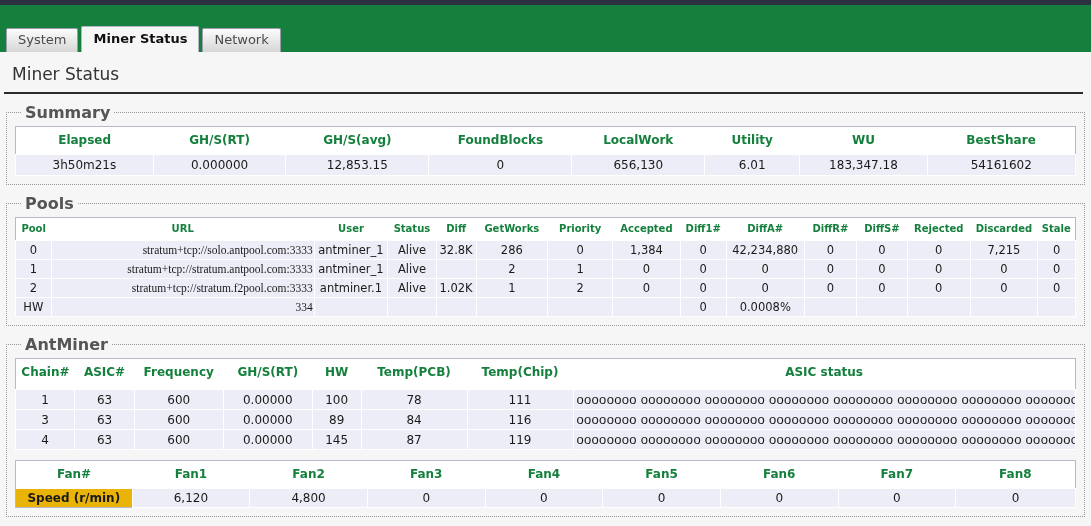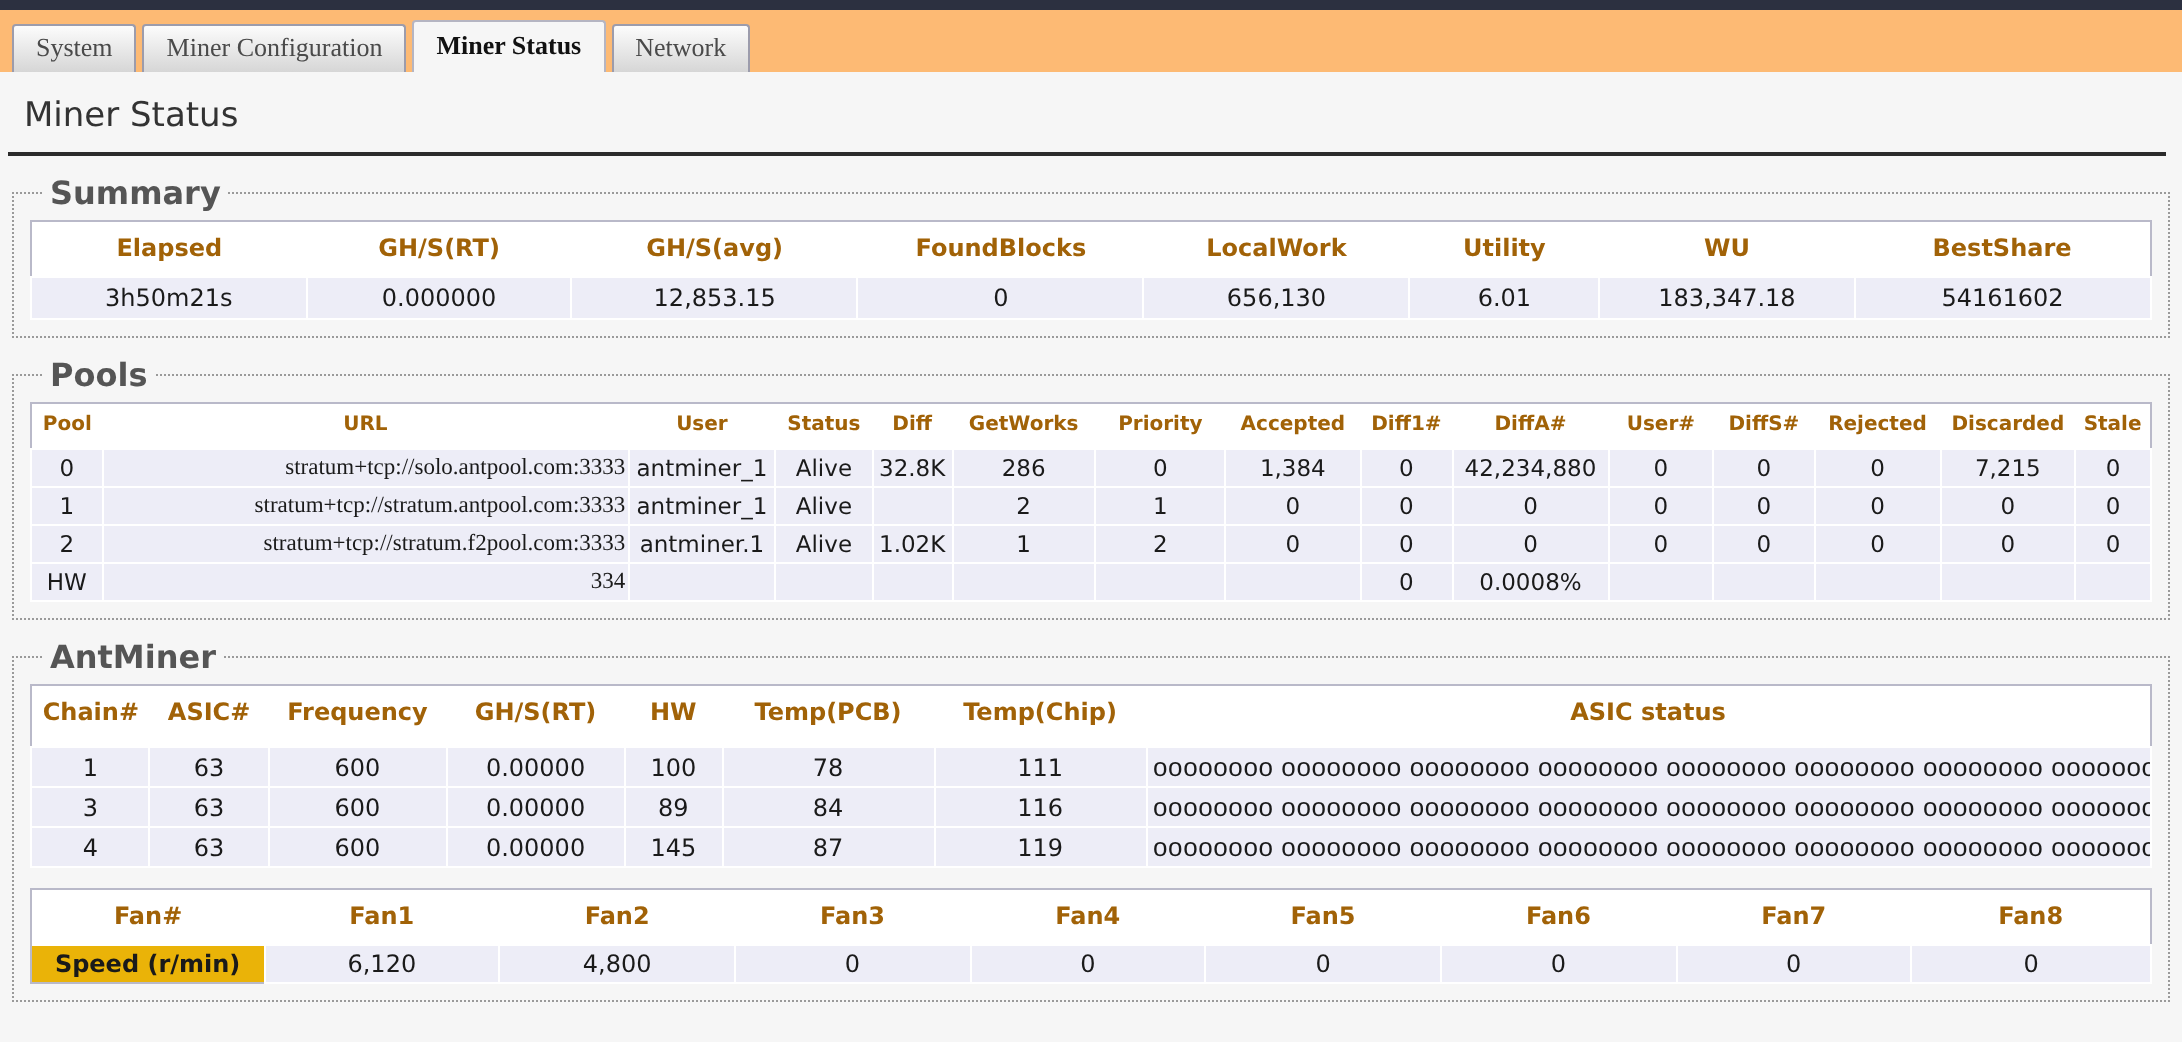--- a/index.html
+++ b/index.html
@@ -12,26 +12,25 @@
     height: 526px;
     font-family: "DejaVu Sans", "Liberation Sans", sans-serif;
     font-size: 12px;
     color: #222222;
     overflow: hidden;
   }
 
   
   #topbar {
     position: relative;
-    height: 36px;
-    background: #fdba74;
+    height: 52px;
+    background: #15803d;
     border-top: 5px solid #2c3040;
     box-sizing: border-box;
     padding-left: 6px;
-    font-family: Liberation Serif, serif;
   }
   #tabstrip {
     position: absolute;
     left: 6px;
     bottom: 0;
     display: flex;
     align-items: flex-end;
     gap: 3px;
   }
   .tab {
@@ -87,21 +86,21 @@
   table.grid {
     width: 100%;
     border-collapse: collapse;
     border: 1px solid #b9b9c9;
     background: #ffffff;
     table-layout: fixed;
   }
   table.grid th {
     font-weight: bold;
     font-size: 12px;
-    color: #a16207;
+    color: #15803d;
     background: #ffffff;
     padding: 6px 2px 7px 2px;
     white-space: nowrap;
     overflow: hidden;
   }
   table.grid td {
     font-size: 12px;
     color: #1a1a1a;
     background: #ededf7;
     border: 1px solid #ffffff;
@@ -137,21 +136,20 @@
     text-align: center;
   }
   #fan-wrap { margin-top: 10px; }
 </style>
 </head>
 <body>
 
 <div id="topbar">
   <div id="tabstrip">
       <div class="tab">System</div>
-      <div class="tab">Miner Configuration</div>
       <div class="tab active">Miner Status</div>
       <div class="tab">Network</div>
     </div>
 </div>
 
 <div id="page">
 
   <h1 id="page-title">Miner Status</h1>
 
   <fieldset class="box">
@@ -219,21 +217,21 @@
             <th>Pool</th>
             <th>URL</th>
             <th>User</th>
             <th>Status</th>
             <th>Diff</th>
             <th>GetWorks</th>
             <th>Priority</th>
             <th>Accepted</th>
             <th>Diff1#</th>
             <th>DiffA#</th>
-            <th>User#</th>
+            <th>DiffR#</th>
             <th>DiffS#</th>
             <th>Rejected</th>
             <th>Discarded</th>
             <th>Stale</th>
           </tr>
         </thead>
       <tbody>
           <tr>
             <td>0</td>
             <td class="url">stratum+tcp://solo.antpool.com:3333</td>

